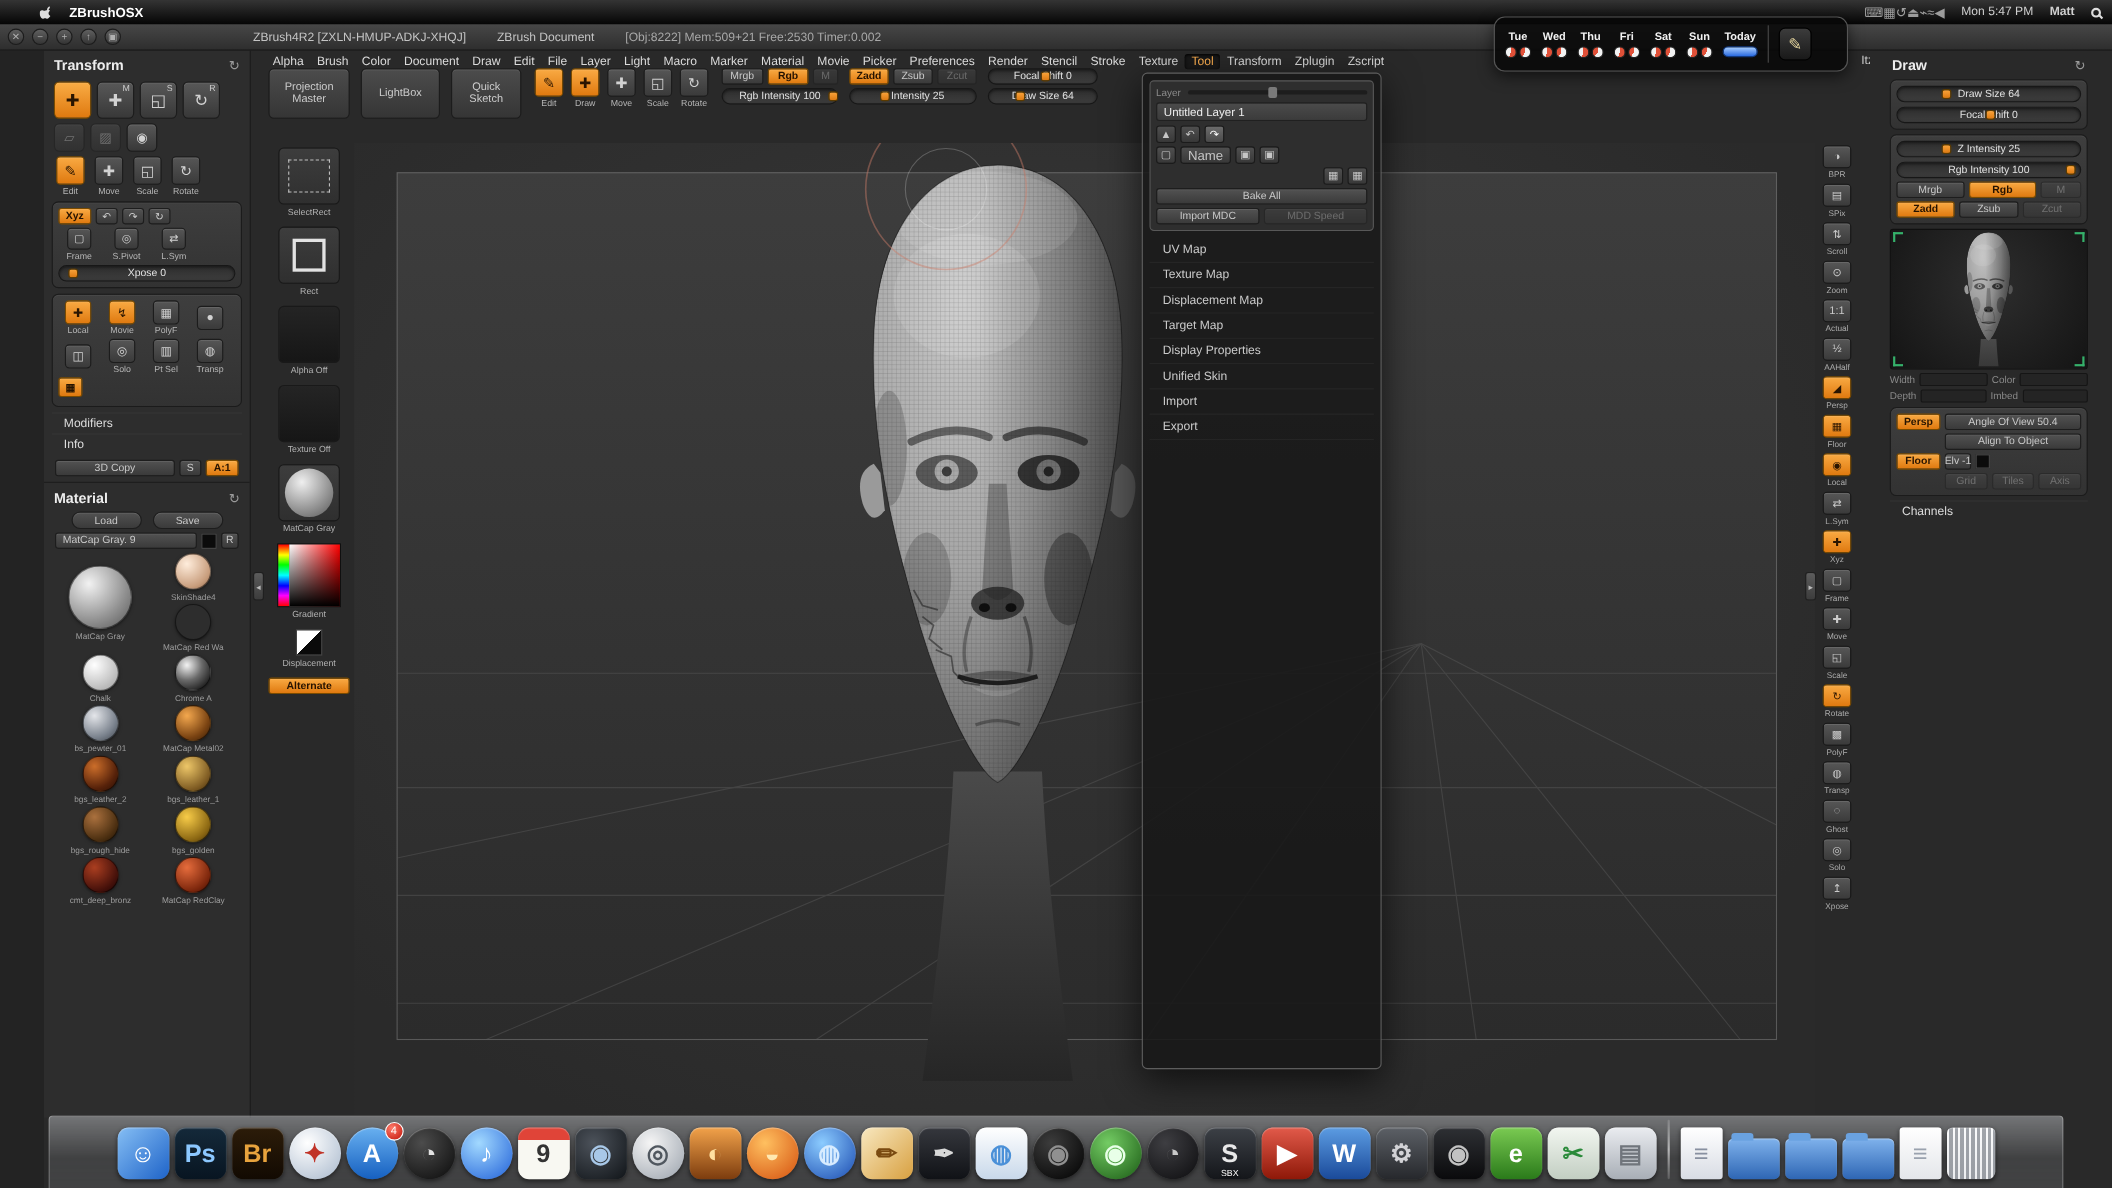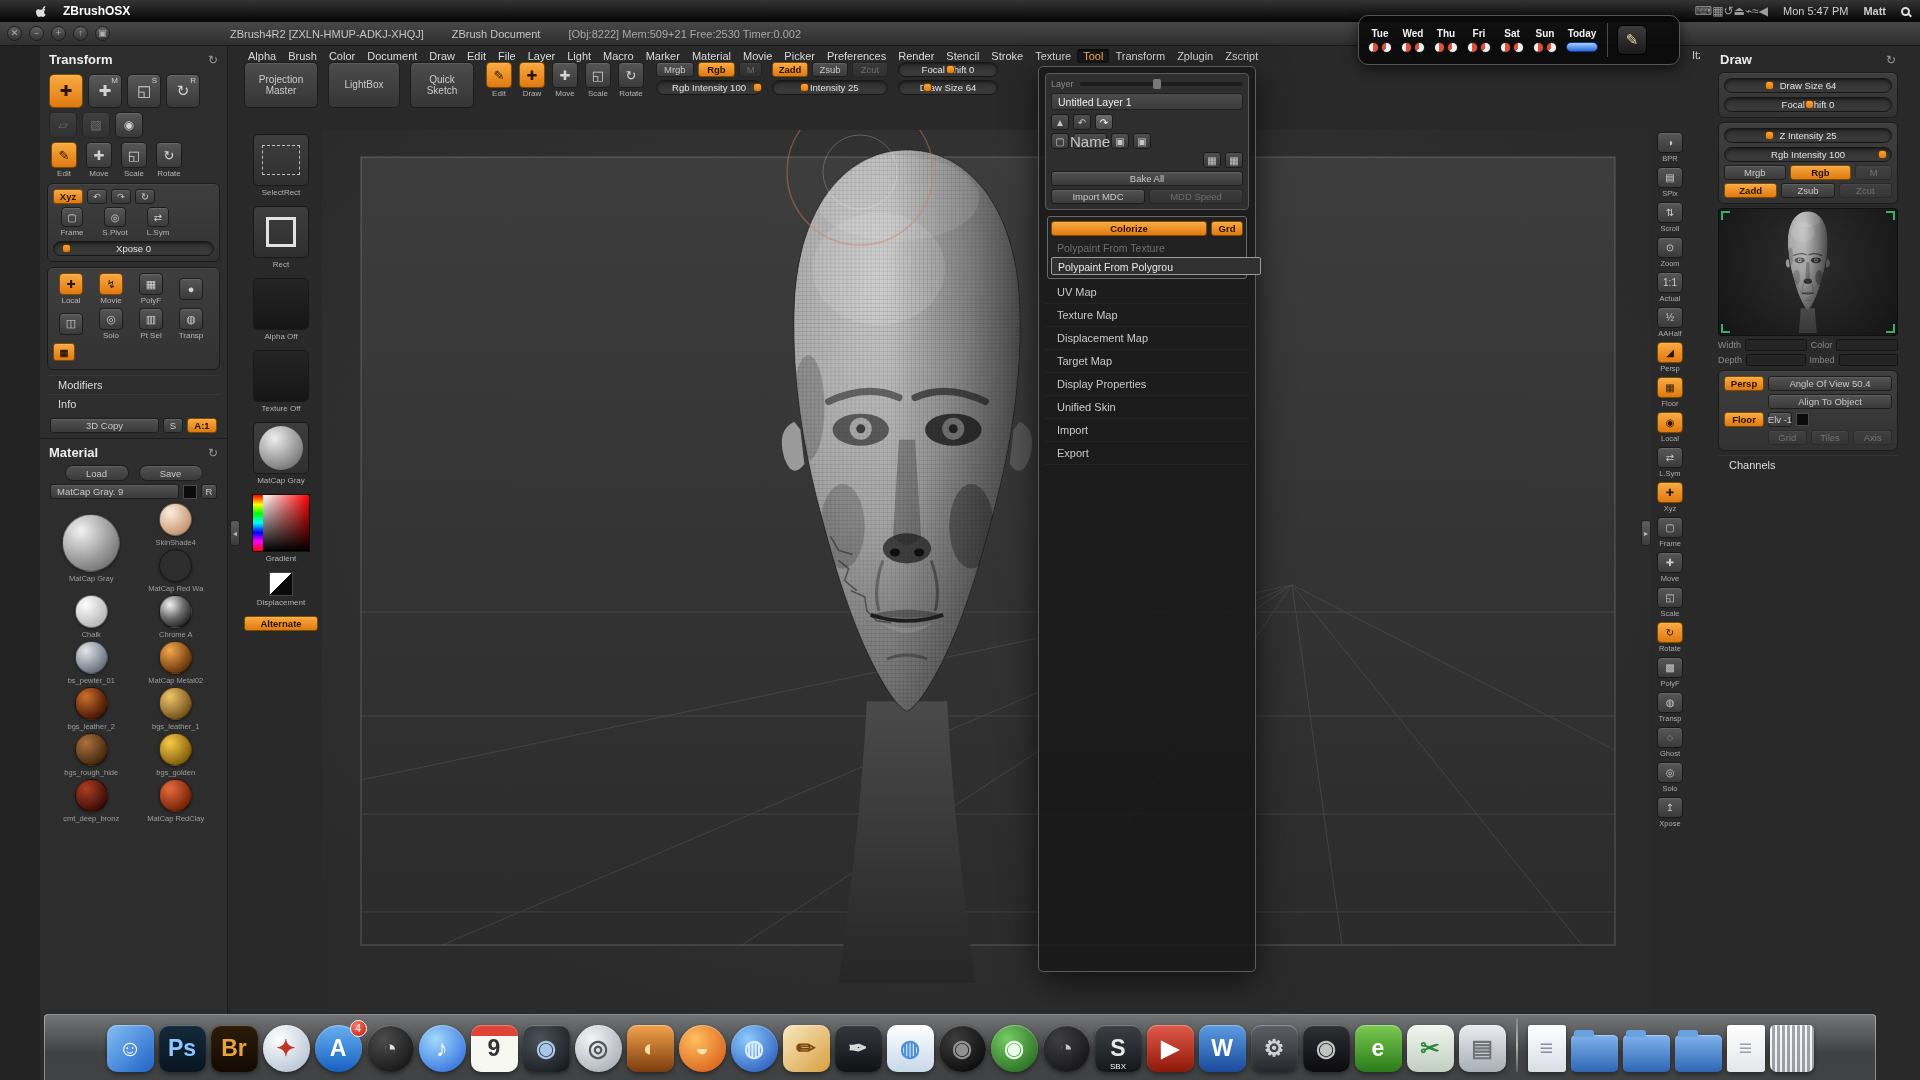--- a/index.html
+++ b/index.html
@@ -89,21 +89,21 @@
 
 
 .tool-menu{position:absolute;left:1038px;top:66px;width:218px;height:906px;background:rgba(24,24,24,.88);border:1px solid #5d5d5d;border-radius:5px;box-shadow:0 10px 34px rgba(0,0,0,.65);z-index:20;padding:6px;overflow:visible;}
 .layers-box{background:rgba(47,47,47,.96);border:1px solid #585858;border-radius:4px;padding:5px;margin-bottom:6px;}
 .lb-toprow{display:flex;align-items:center;gap:6px;color:#8c8c8c;font-size:9px;}
 .mini-track{flex:1;height:4px;background:#1d1d1d;border-radius:2px;position:relative;}
 .mini-track i{position:absolute;left:45%;top:-3px;width:8px;height:10px;background:#7a7a7a;border-radius:2px;}
 .lb-namerow{background:linear-gradient(#4b4b4b,#3b3b3b);border:1px solid #202020;border-radius:3px;height:17px;display:flex;align-items:center;padding:0 6px;color:#ededed;font-size:10.5px;margin:4px 0;}
 .mini{width:18px;height:16px;background:linear-gradient(#4f4f4f,#383838);border:1px solid #1b1b1b;border-radius:3px;color:#c6c6c6;font-size:10px;display:flex;align-items:center;justify-content:center;flex:none;}
 .mini.bright{color:#fff;background:linear-gradient(#6c6c6c,#4a4a4a);}
-.mini.wide{width:34px;font-size:15px;}
+.mini.wide{width:46px;font-size:12px;}
 .menu-item{height:23px;line-height:23px;padding-left:12px;font-size:11px;color:#cacaca;border-bottom:1px solid rgba(255,255,255,.045);cursor:default;}
 .menu-item.dim2{color:#6f6f6f;}
 .pp-box{border:1px solid #6a6a6a;background:rgba(34,34,34,.95);border-radius:3px;margin:2px 2px;padding:3px;}
 .pp-box .menu-item{height:18px;line-height:18px;padding-left:6px;font-size:10.5px;border-bottom:none;}
 .menu-item.hover{width:calc(100% + 18px);background:#303030;border:1px solid #9c9c9c;border-radius:2px;position:relative;z-index:3;color:#e8e8e8;}
 
 
 .right-strip{position:absolute;left:1652px;top:132px;width:36px;display:flex;flex-direction:column;align-items:center;z-index:5;}
 .rs-item{display:flex;flex-direction:column;align-items:center;margin-bottom:4px;}
 .rs-ic{width:26px;height:21px;border-radius:4px;background:linear-gradient(#575757,#3a3a3a);border:1px solid #181818;color:#cacaca;font-size:10px;display:flex;align-items:center;justify-content:center;box-shadow:inset 0 1px 0 rgba(255,255,255,.1);}
@@ -665,28 +665,20 @@
       <div class="fr" style="margin:3px 0;justify-content:flex-end;">
         <span class="mini">▦</span>
         <span class="mini">▦</span>
       </div>
       <div class="zb wfull">Bake All</div>
       <div class="fr" style="margin:0;">
         <div class="zb" style="flex:1">Import MDC</div>
         <div class="zb z-dim" style="flex:1">MDD Speed</div>
       </div>
     </div>
-    <div class="pp-box">
-      <div class="fr" style="margin:1px 0 3px;">
-        <div class="zb z-on" style="flex:1">Colorize</div>
-        <div class="zb z-on" style="width:32px">Grd</div>
-      </div>
-      <div class="menu-item dim2">Polypaint From Texture</div>
-      <div class="menu-item hover">Polypaint From Polygrou</div>
-    </div>
     <div>
 
     <div class="menu-item">UV Map</div>
         <div class="menu-item">Texture Map</div>
         <div class="menu-item">Displacement Map</div>
         <div class="menu-item">Target Map</div>
         <div class="menu-item">Display Properties</div>
         <div class="menu-item">Unified Skin</div>
         <div class="menu-item">Import</div>
         <div class="menu-item">Export</div>

